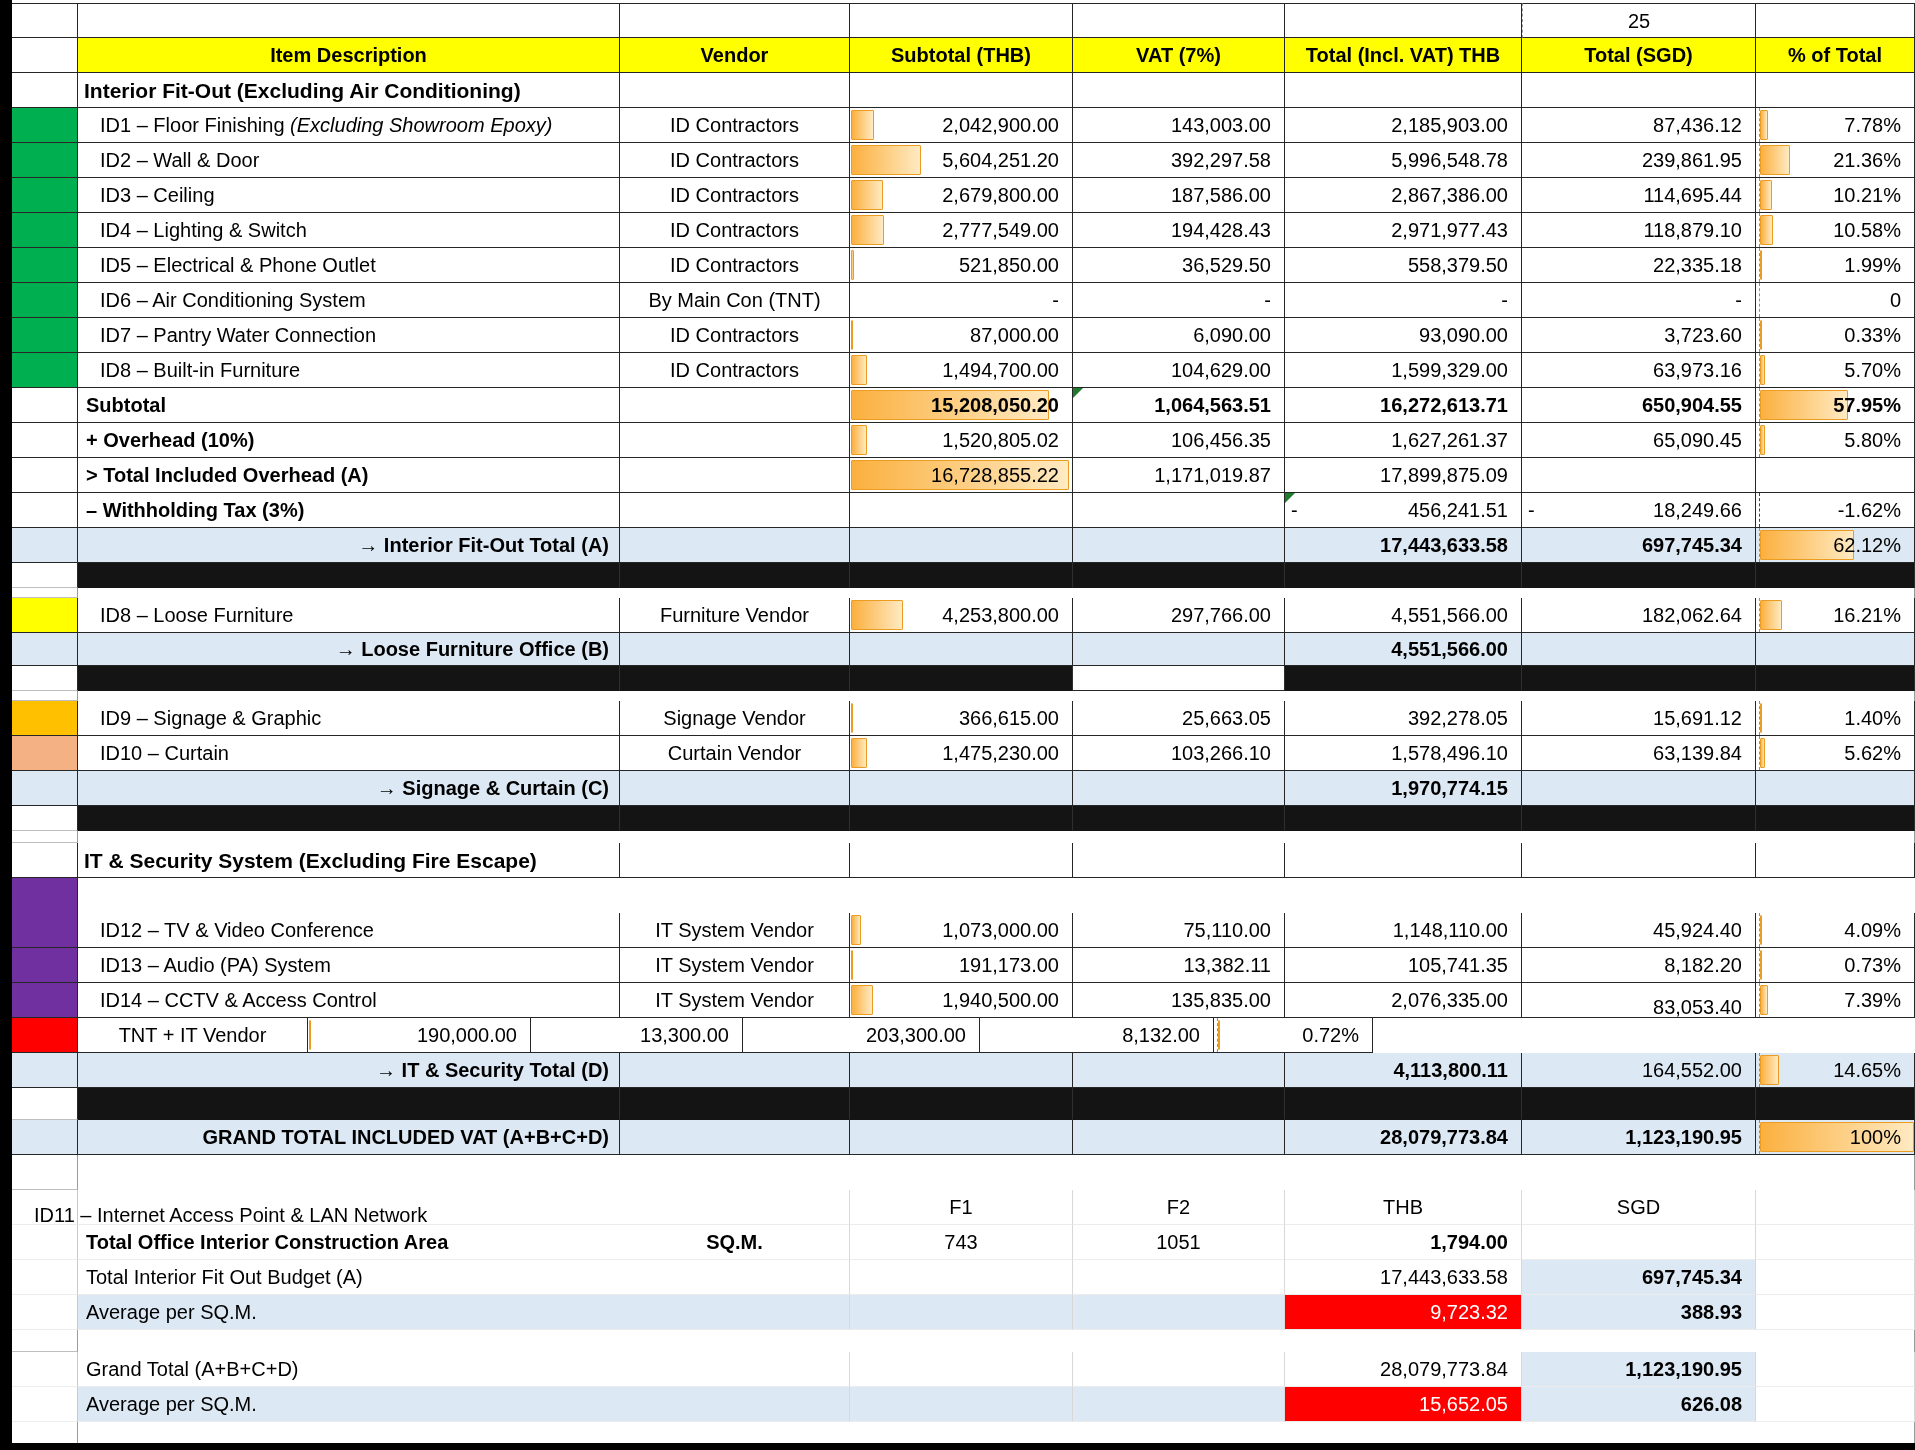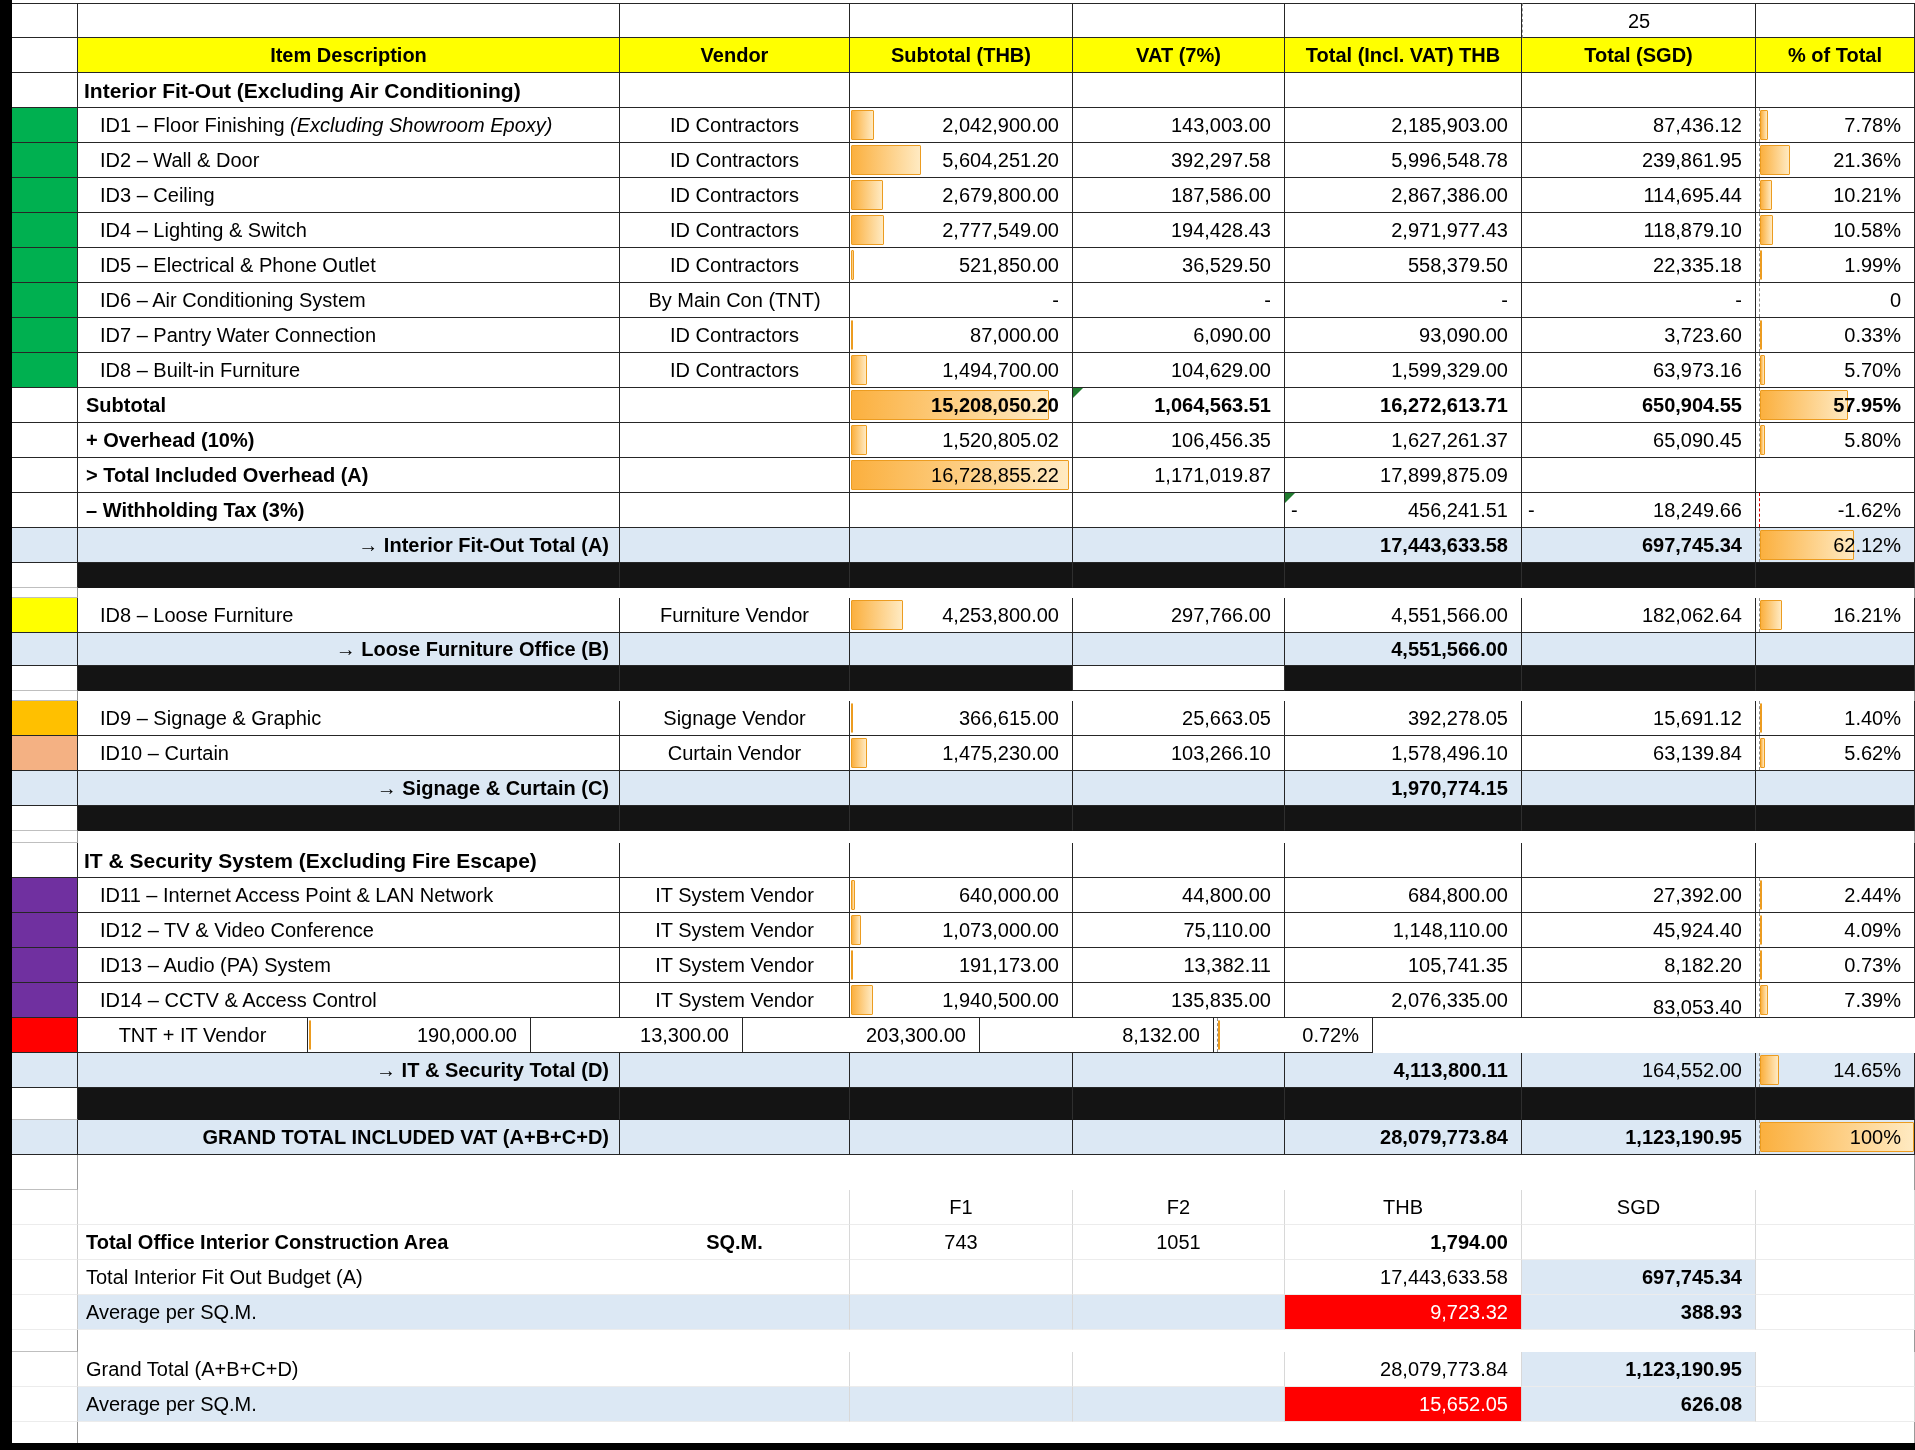--- a/index.html
+++ b/index.html
@@ -606,21 +606,21 @@
       <div class="c label" style="width: 542px; flex: 0 0 542px;">
         <span class="txt">IT &amp; Security System (Excluding Fire Escape)</span>
       </div>
       <div class="c " style="width: 230px; flex: 0 0 230px;"></div>
       <div class="c " style="width: 223px; flex: 0 0 223px;"></div>
       <div class="c " style="width: 212px; flex: 0 0 212px;"></div>
       <div class="c " style="width: 237px; flex: 0 0 237px;"></div>
       <div class="c " style="width: 234px; flex: 0 0 234px;"></div>
       <div class="c " style="width: 159px; flex: 0 0 159px;"></div>
     </div>
-    <div class="row itm" style="height: 35px;">
+    <div class="row itm" style="height: 35px; flex-direction: column;">
       <div class="c strip" style="width: 66px; flex: 0 0 66px; background: rgb(112, 48, 160);"></div>
       <div class="c lab" style="width: 542px; flex: 0 0 542px;">
         <span class="txt">ID11 – Internet Access Point &amp; LAN Network</span>
       </div>
       <div class="c cen" style="width: 230px; flex: 0 0 230px;">
         <span class="txt">IT System Vendor</span>
       </div>
       <div class="c num" style="width: 223px; flex: 0 0 223px;">
         <div class="dbar" style="width: calc(3.8% - 6px);"></div>
         <span class="txt">640,000.00</span>

